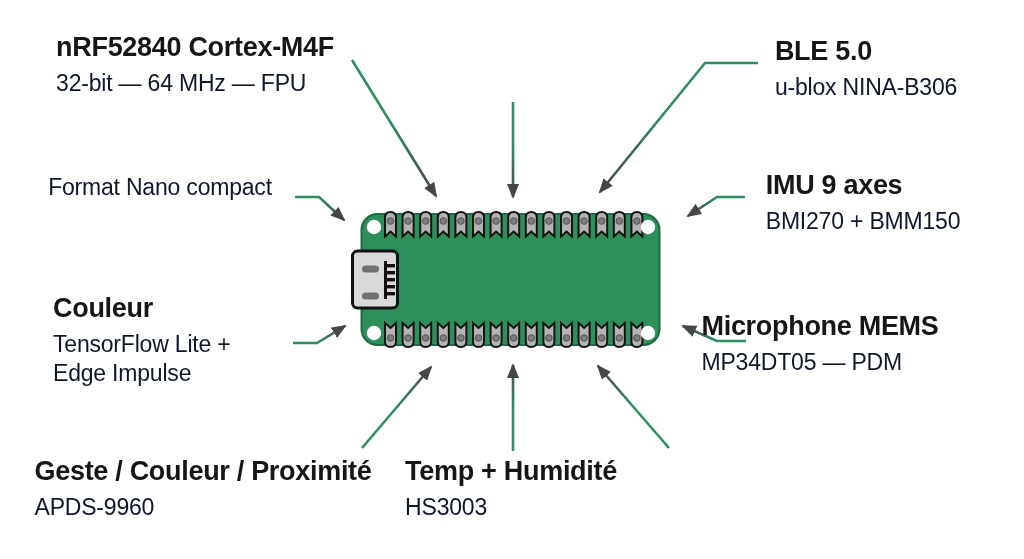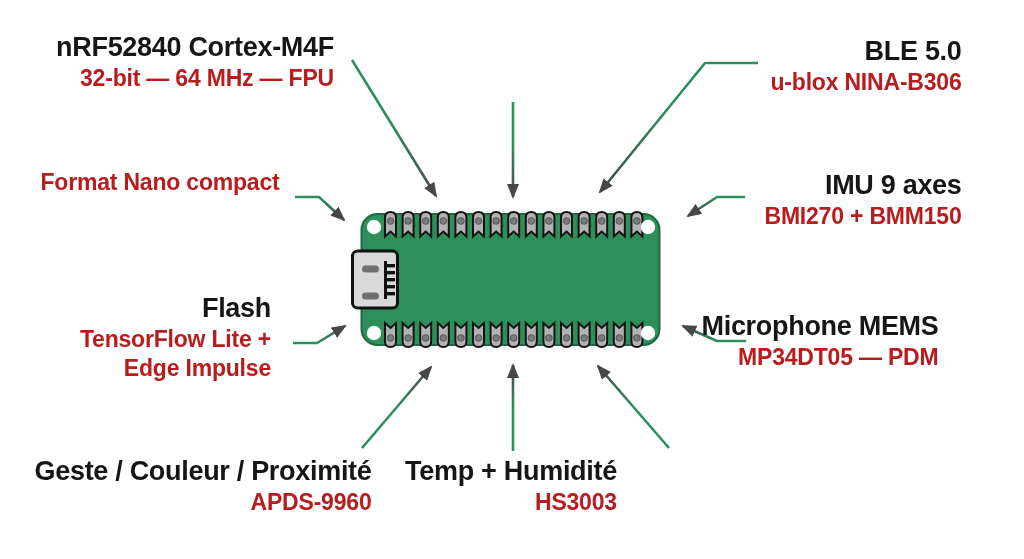--- a/index.html
+++ b/index.html
@@ -1,25 +1,25 @@
 <!DOCTYPE html>
 <html><head>
 <meta charset="utf-8">
 <style>
   html,body{margin:0;padding:0;background:#ffffff;}
   body{width:1024px;height:559px;position:relative;overflow:hidden;
        font-family:"Liberation Sans","DejaVu Sans",sans-serif;}
   .stage{position:absolute;inset:0;width:1024px;height:559px;}
   svg.layer{position:absolute;left:0;top:0;width:1024px;height:559px;}
-  .callout{position:absolute;transform:translateX(-50%);text-align:right;
+  .callout{position:absolute;transform:translateX(-50%);text-align:left;
            white-space:nowrap;color:#1c1c1c;}
   .callout .title{font-size:27px;font-weight:700;line-height:1.18;color:#161616;
                   letter-spacing:-0.3px;}
-  .callout .subtitle{font-size:23px;font-weight:700;line-height:1.25;
-                     color:#b91c1c;letter-spacing:-0.2px;}
+  .callout .subtitle{font-size:23px;font-weight:400;line-height:1.25;margin-top:5px;
+                     color:#0f172a;letter-spacing:-0.2px;}
   .callout--tinyml .subtitle{white-space:normal;width:218px;margin-left:auto;margin-right:auto;}
   
   .edge-fade{position:absolute;right:0;top:420px;width:28px;height:139px;
              background:linear-gradient(to right,rgba(255,255,255,0),rgba(255,255,255,.75));
              pointer-events:none;}
 </style>
 </head>
 <body>
 
 <div class="stage">
@@ -196,21 +196,21 @@
   <div class="callout" style="left:160px;top:168px">
     <div class="subtitle">Format Nano compact</div>
   </div>
 
   <div class="callout" style="left:863px;top:170px">
     <div class="title">IMU 9 axes</div>
     <div class="subtitle">BMI270 + BMM150</div>
   </div>
 
   <div class="callout callout--tinyml" style="left:162px;top:293px">
-    <div class="title">Flash</div>
+    <div class="title">Couleur</div>
     <div class="subtitle">TensorFlow Lite + Edge Impulse</div>
   </div>
 
   <div class="callout" style="left:820px;top:311px">
     <div class="title">Microphone MEMS</div>
     <div class="subtitle">MP34DT05 — PDM</div>
   </div>
 
   <div class="callout" style="left:203px;top:456px">
     <div class="title">Geste / Couleur / Proximité</div>

